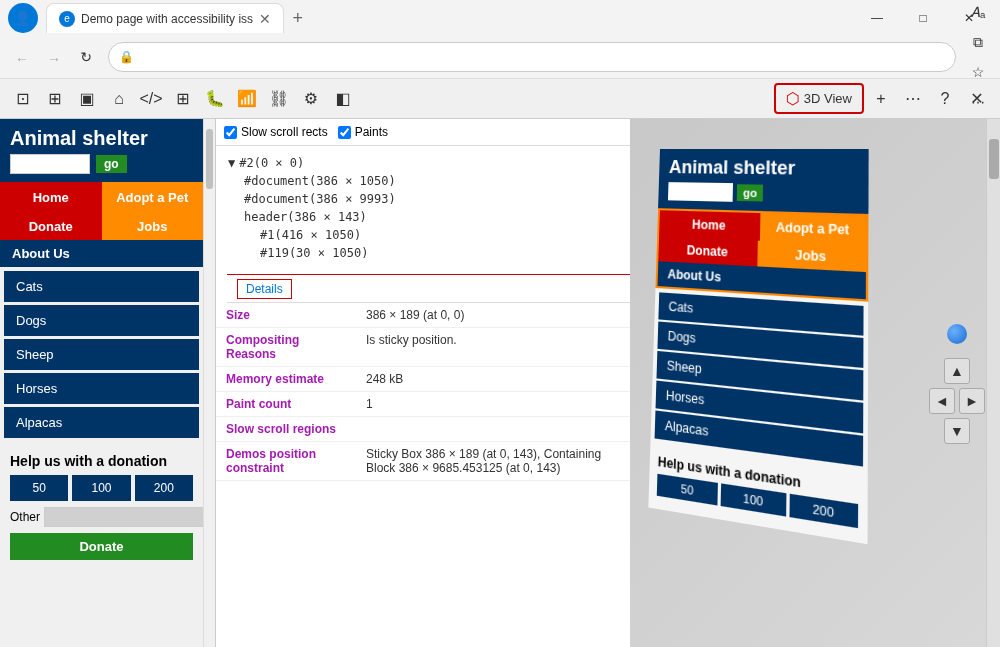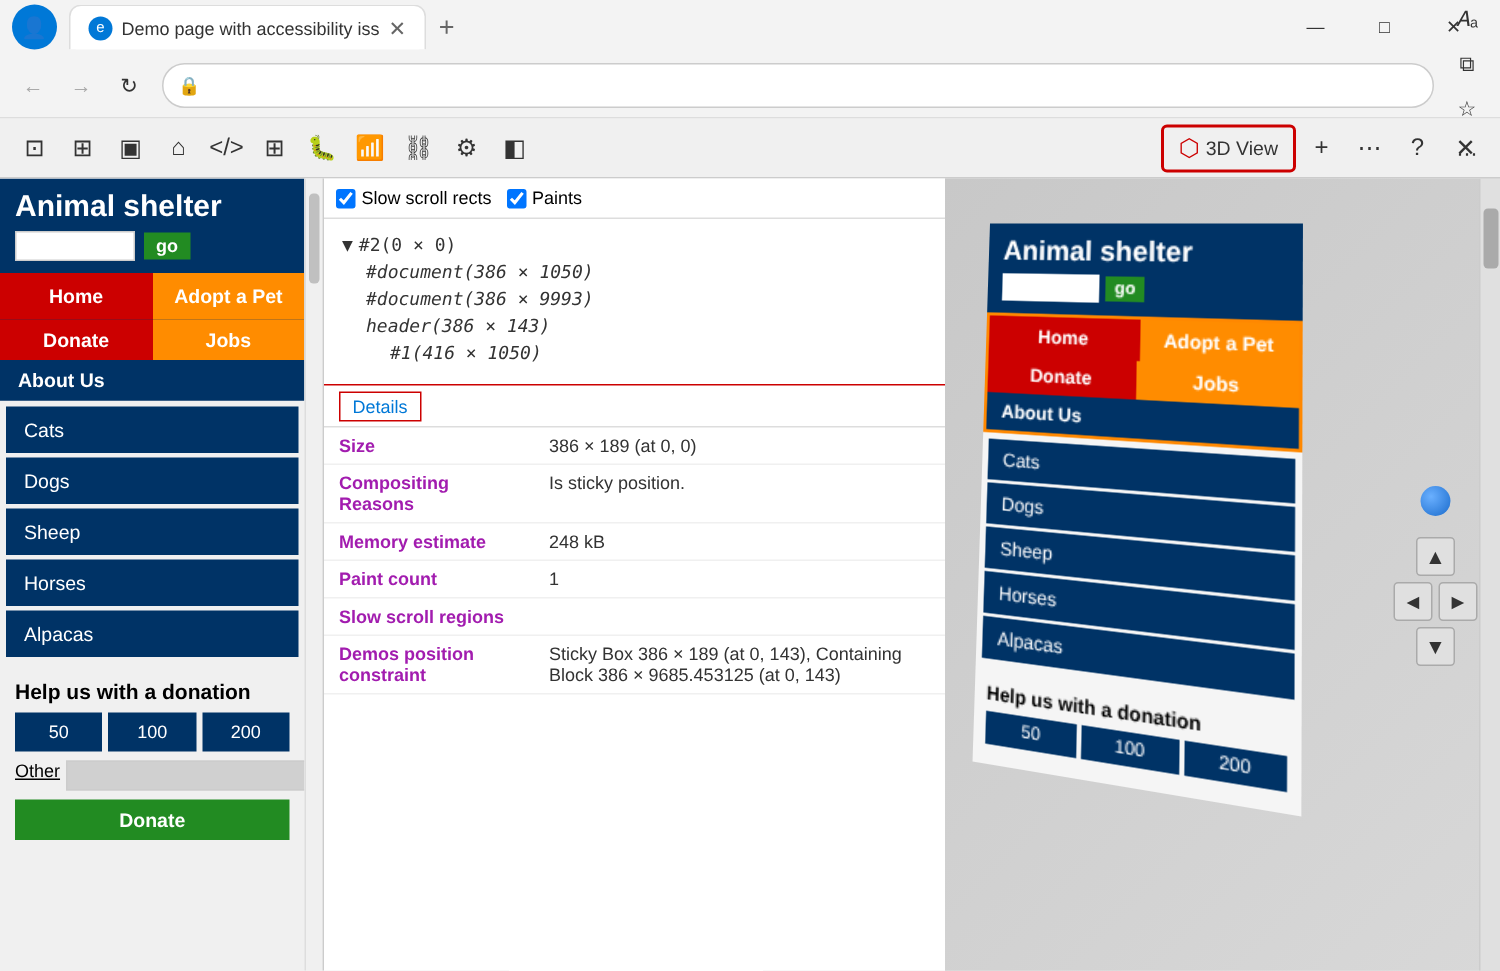--- a/index.html
+++ b/index.html
@@ -57,21 +57,21 @@
     .site-nav .nav-row2 .jobs-btn { background: #ff8c00; color: white; padding: 6px 12px; font-weight: bold; font-size: 13px; cursor: pointer; flex: 1; text-align: center; }
     .site-nav .about-btn { background: #003366; color: white; padding: 6px 12px; font-weight: bold; font-size: 13px; cursor: pointer; width: 100%; text-align: left; }
 
     .site-list { padding: 4px; }
     .site-list-item { background: #003366; color: white; padding: 8px 12px; margin-bottom: 3px; font-size: 13px; cursor: pointer; }
 
     .site-donation { padding: 8px 10px; }
     .site-donation h3 { font-size: 14px; font-weight: bold; margin-bottom: 6px; }
     .donation-amounts { display: flex; gap: 4px; margin-bottom: 6px; }
     .donation-amt { background: #003366; color: white; padding: 6px 0; text-align: center; font-size: 12px; cursor: pointer; flex: 1; }
-    .donation-other { display: flex; align-items: flex-start; gap: 4px; margin-bottom: 6px; text-decoration: underline; }
+    .donation-other { display: flex; align-items: center; gap: 4px; margin-bottom: 6px; }
     .donation-other label { font-size: 12px; }
     .donation-other input { flex: 1; padding: 2px 4px; border: 1px solid #ccc; font-size: 12px; }
     .donation-submit { background: #228B22; color: white; border: none; width: 100%; padding: 6px; font-size: 13px; font-weight: bold; cursor: pointer; }
 
     .vert-scrollbar { width: 12px; background: #f0f0f0; border-left: 1px solid #ddd; display: flex; flex-direction: column; }
     .scrollbar-thumb { background: #c0c0c0; height: 60px; margin: 2px; border-radius: 3px; margin-top: 10px; }
 
     
     .devtools-panel { flex: 1; background: white; display: flex; flex-direction: column; overflow: hidden; }
 
@@ -80,25 +80,25 @@
     .dt-tab.active { color: #0078d7; border-bottom: 2px solid #0078d7; background: white; }
     .dt-tab:not(.active) { color: #555; }
 
     .dt-options { display: flex; align-items: center; padding: 6px 8px; gap: 10px; border-bottom: 1px solid #ddd; }
     .dt-checkbox { display: flex; align-items: center; gap: 4px; font-size: 12px; }
     .dt-checkbox input { width: 13px; height: 13px; }
 
     
     .dt-tree { padding: 8px; font-size: 12px; font-family: monospace; }
     .dt-tree-item { padding: 2px 4px; color: #333; display: flex; align-items: center; gap: 4px; }
-    .dt-tree-indent { padding-left: 16px; font-style: italic; }
+    .dt-tree-indent { padding-left: 16px; }
     .dt-highlighted { border: 2px solid #cc0000; padding: 2px 4px; display: inline-block; }
 
     
-    .dt-details-header { padding: 6px 10px; border-bottom: 1px solid #ddd; border-top: 1px solid #cc0000; margin-top: 4px; }
+    .dt-details-header { padding: 6px 10px; border-bottom: 1px solid #ddd; border-top: 1px solid #cc0000; margin-top: 4px; margin-left: 11px; }
     .dt-details-header span { color: #0078d7; font-size: 12px; border: 1px solid #cc0000; padding: 2px 8px; cursor: pointer; }
     .dt-table { width: 100%; border-collapse: collapse; font-size: 12px; }
     .dt-table tr { border-bottom: 1px solid #f0f0f0; }
     .dt-table td { padding: 5px 10px; vertical-align: top; }
     .dt-table td:first-child { font-weight: bold; color: #a21caf; width: 140px; }
     .dt-table td:last-child { color: #333; }
 
     
     .right-panel { width: 370px; background: #d0d0d0; position: relative; overflow: hidden; }
     .threed-view { width: 100%; height: 100%; background: linear-gradient(135deg, #c8c8c8, #d8d8d8); position: relative; }
@@ -250,20 +250,23 @@
         <div class="dt-tree-item">
           <span>#document(386 × 9993)</span>
         </div>
         <div class="dt-tree-item">
           <span>header(386 × 143)</span>
         </div>
         <div class="dt-tree-indent">
           <div class="dt-tree-item">
             <span>#1(416 × 1050)</span>
           </div>
+          <div class="dt-tree-item">
+            <span>#119(30 × 1050)</span>
+          </div>
         </div>
       </div>
     </div>
 
     <div class="dt-details-header">
       <span>Details</span>
     </div>
     <div style="overflow-y:auto;flex:1;">
       <table class="dt-table">
         <tbody>

